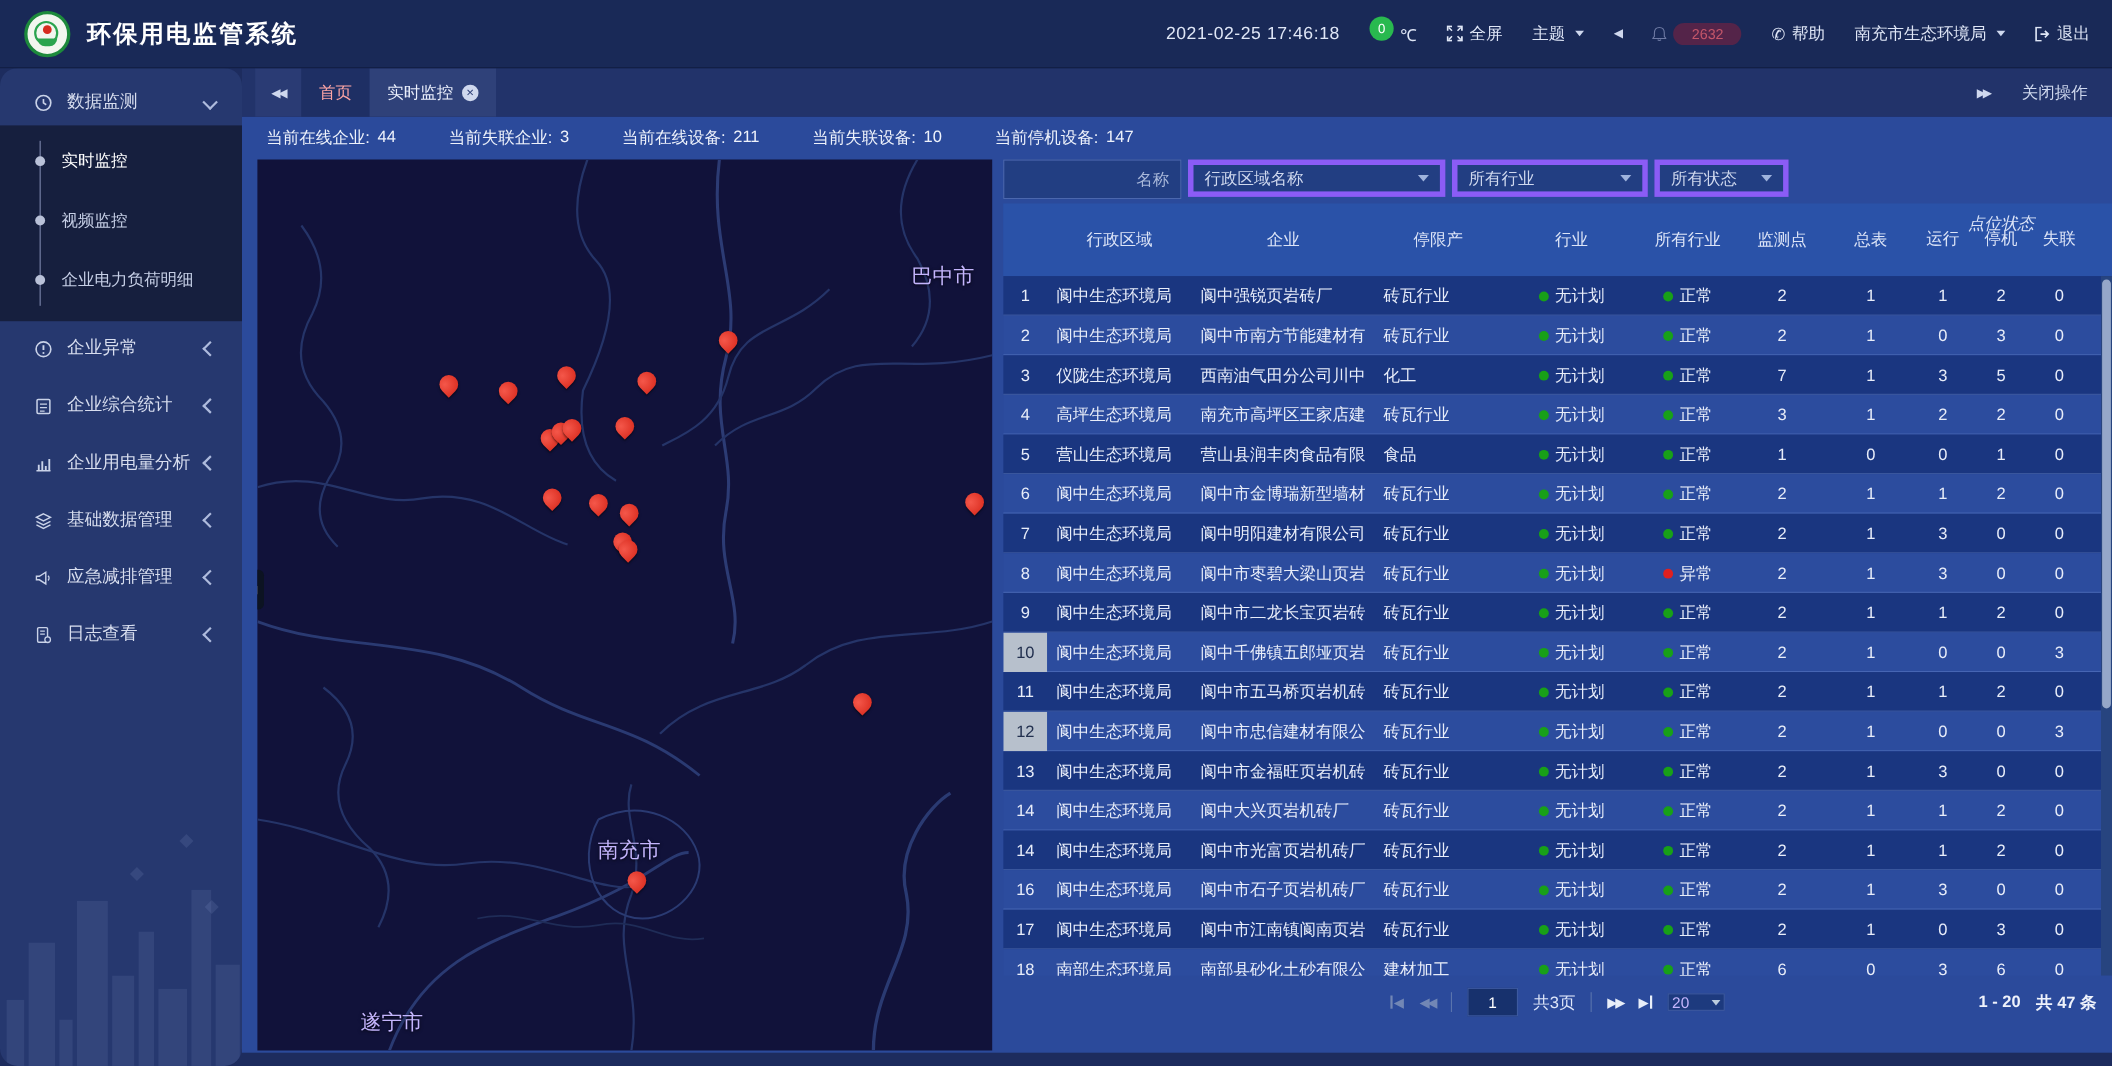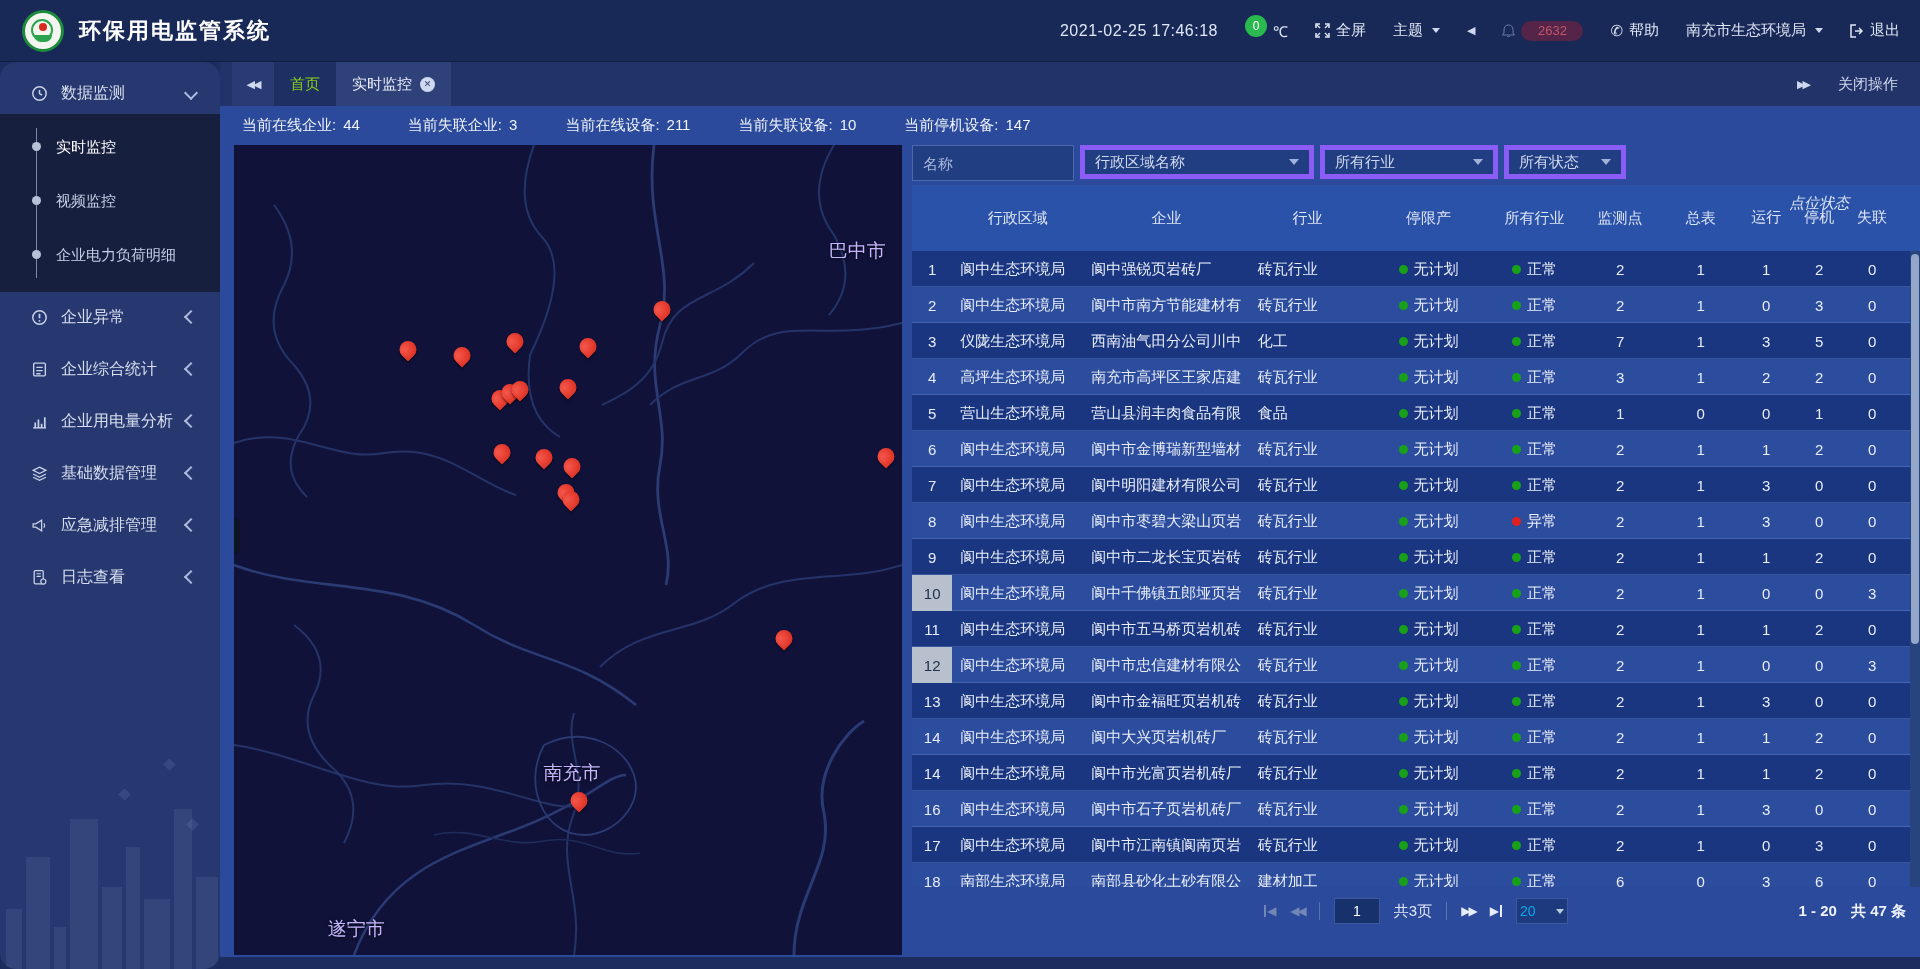--- a/index.html
+++ b/index.html
@@ -53,21 +53,21 @@
   .skyline{position:absolute;left:0;bottom:0;width:220px;height:210px;display:flex;align-items:flex-end;
     gap:4px;padding-left:6px;box-sizing:border-box;}
   .skyline div{background:rgba(170,190,235,0.10);flex:none;}
   .bfly{position:absolute;width:9px;height:9px;background:rgba(170,190,235,0.12);transform:rotate(45deg);}
 
   
   .tabbar{position:absolute;left:220px;top:62px;width:1700px;height:44px;background:#22336a;
     display:flex;align-items:stretch;z-index:10;}
   .tab-scroll{width:42px;display:flex;align-items:center;justify-content:center;background:#2a3b74;
     color:#cfd8ee;font-size:11px;letter-spacing:-3px;margin-left:12px;cursor:pointer;}
-  .tab{display:flex;align-items:center;padding:0 16px;font-size:15px;color:#84cc16;cursor:pointer;}
+  .tab{display:flex;align-items:center;padding:0 16px;font-size:15px;color:#fca5a5;cursor:pointer;}
   .tab.home{background:#1e2f64;}
   .tab.active{background:#2f4179;color:#e9eefb;}
   .tabclose{width:15px;height:15px;border-radius:50%;background:#cfd8ee;color:#2f4179;font-size:9px;
     display:inline-flex;align-items:center;justify-content:center;margin-left:8px;cursor:pointer;}
   .tabbar-right{margin-left:auto;display:flex;align-items:center;gap:30px;padding-right:22px;color:#cfd8ee;}
   .dbltri{font-size:11px;letter-spacing:-3px;cursor:pointer;}
   .closeops{font-size:15px;cursor:pointer;}
 
   
   .content{position:absolute;left:220px;top:106px;width:1700px;height:851px;background:#2b4a9b;}
@@ -88,21 +88,21 @@
     font-size:10px;cursor:pointer;z-index:5;}
 
   
   .panel{position:absolute;left:692px;top:39px;width:1008px;height:790px;}
   .filters{display:flex;gap:6px;height:34px;}
   .fbox{background:#223e82;border:5px solid #8b5cf6;box-sizing:border-box;color:#cfd8ee;font-size:15px;
     display:flex;align-items:center;padding:0 10px;position:relative;cursor:pointer;}
   .fbox .fcaret{position:absolute;right:10px;width:0;height:0;border-left:5px solid transparent;
     border-right:5px solid transparent;border-top:6px solid #9fb3dd;}
   input.finput{background:#223e82;border:1px solid #4b67ae;box-sizing:border-box;color:#e8edf8;
-    font-size:15px;padding:17px 10px;outline:none;font-family:"Liberation Sans",sans-serif;}
+    font-size:15px;padding:17px 10px;outline:none;font-family:"Liberation Sans",sans-serif;text-align:right;}
   input.finput::placeholder{color:#a9b8da;opacity:1;}
 
   .tgrid{display:grid;grid-template-columns:4% 13% 16.5% 11.5% 12.5% 8.5% 8.5% 7.5% 5.5% 5% 5.5%;}
   .thead{margin-top:6px;height:66px;background:#2a52a8;position:relative;color:#dce4f7;font-size:15px;}
   .thead .hc{display:flex;align-items:center;justify-content:center;}
   .thead .hc.bot{align-items:flex-end;padding-bottom:24px;box-sizing:border-box;}
   .grouplab{position:absolute;left:82%;width:16%;top:9px;text-align:center;font-style:italic;
     font-size:15px;color:#dce4f7;}
   .rows{position:relative;height:636px;overflow:hidden;}
   .trow{height:36px;box-sizing:border-box;border-bottom:1px solid rgba(140,170,235,.28);
@@ -122,21 +122,21 @@
   .pager{margin-top:4px;height:40px;display:flex;align-items:center;position:relative;color:#dfe7fa;}
   .pg-center{position:absolute;left:0;right:0;display:flex;align-items:center;justify-content:center;gap:14px;}
   .pg-ic{display:flex;align-items:center;gap:1px;font-size:12px;cursor:pointer;}
   .pg-ic .bar{width:2px;height:12px;background:currentColor;}
   .pg-ic.dis{color:#7287b5;}
   .pg-ic.en{color:#e8eef9;}
   .pg-div{width:1px;height:18px;background:#5a74ad;}
   .pg-input{width:46px;height:26px;background:#17316d;border:1px solid #3c59a0;color:#fff;
     text-align:center;font-size:14px;box-sizing:border-box;font-family:"Liberation Sans",sans-serif;}
   .pg-pages{font-size:15px;}
-  .pg-size{height:26px;min-width:52px;background:#1d3a7e;border:1px solid #3c59a0;color:#0ea5e9;
+  .pg-size{height:16px;min-width:52px;background:#1d3a7e;border:1px solid #3c59a0;color:#c4b5fd;
     font-size:14px;display:flex;align-items:center;justify-content:center;gap:20px;cursor:pointer;box-sizing:border-box;}
   .pg-size .fcaret{width:0;height:0;border-left:4px solid transparent;border-right:4px solid transparent;
     border-top:5px solid #bcd;}
   .pg-right{margin-left:auto;display:flex;gap:14px;padding-right:14px;font-size:15px;color:#eef2fb;z-index:2;font-weight:bold;}
   .dbl{letter-spacing:-2px;}
   svg{display:block;}
 </style>
 </head>
 <body>
 
@@ -430,22 +430,22 @@
         <div class="fbox" style="width:122px">
           <span>所有状态</span>
             <span class="fcaret"></span>
         </div>
       </div>
 
       <div class="thead tgrid">
         <div class="hc"></div>
         <div class="hc">行政区域</div>
         <div class="hc">企业</div>
+        <div class="hc">停限产</div>
         <div class="hc">行业</div>
-        <div class="hc">停限产</div>
         <div class="hc">所有行业</div>
         <div class="hc">监测点</div>
         <div class="hc">总表</div>
         <div class="hc bot">运行</div>
         <div class="hc bot">停机</div>
         <div class="hc bot">失联</div>
         <div class="grouplab">点位状态</div>
       </div>
 
       <div class="rows">

